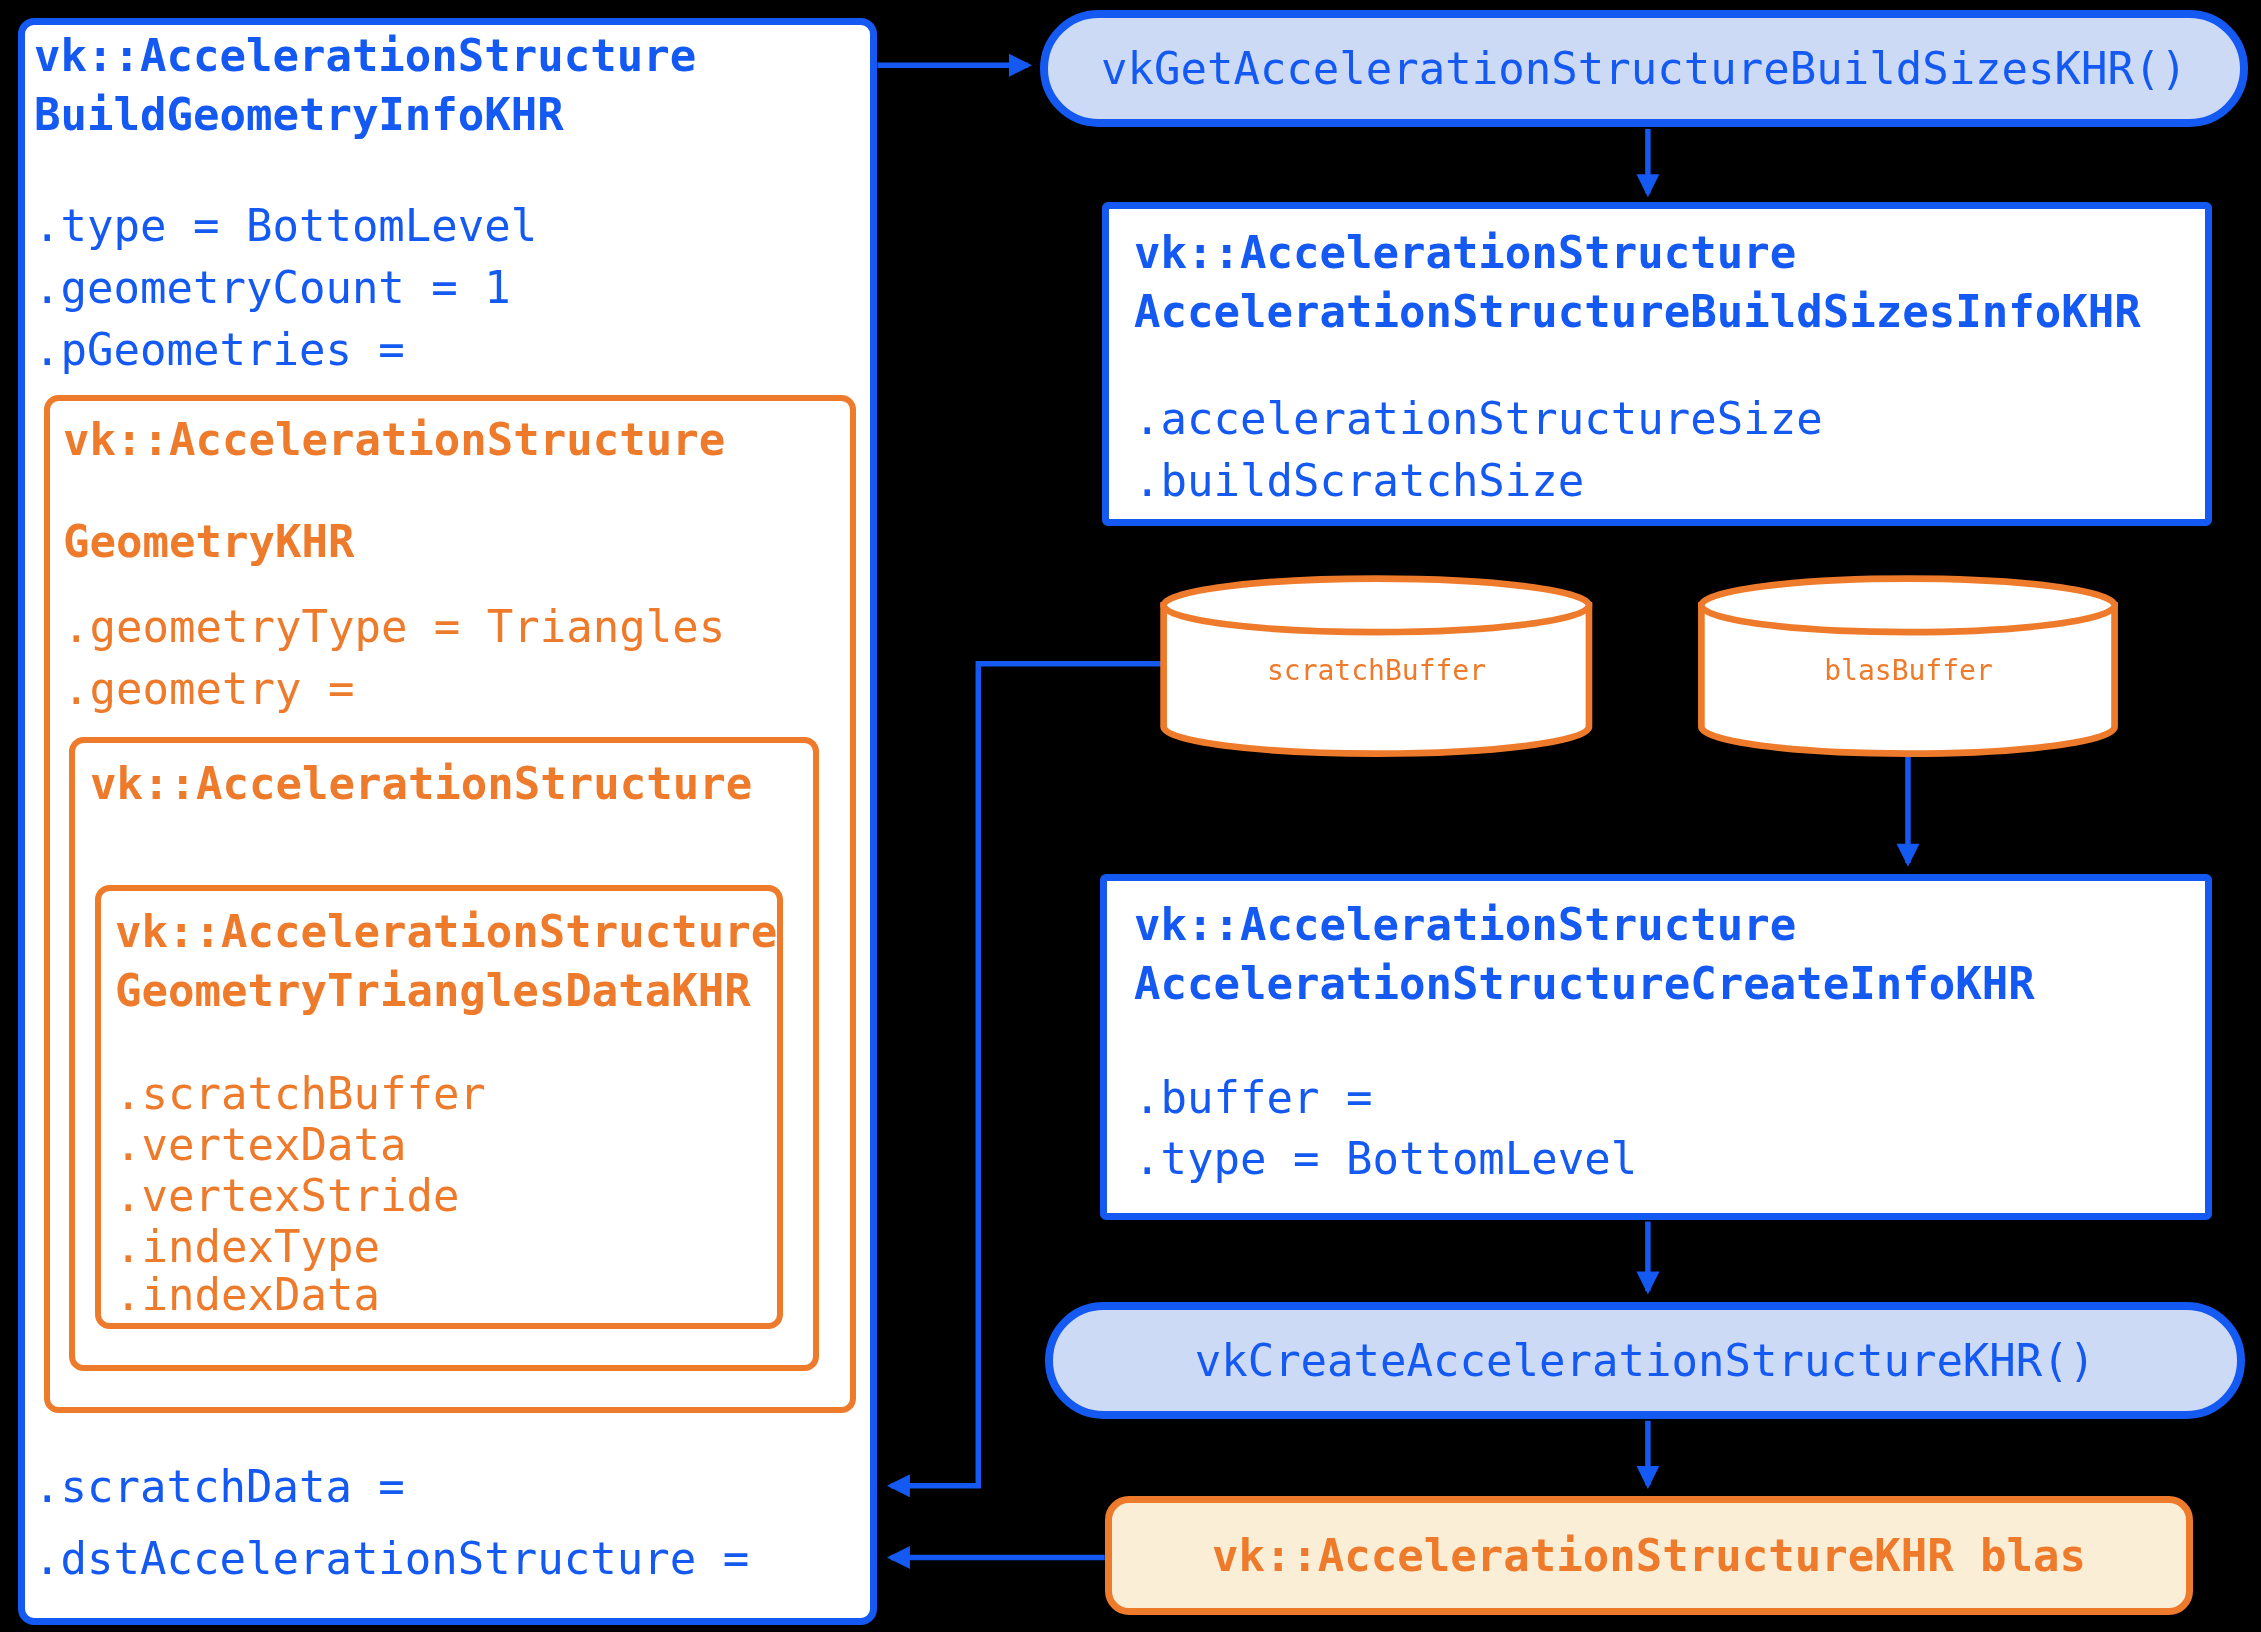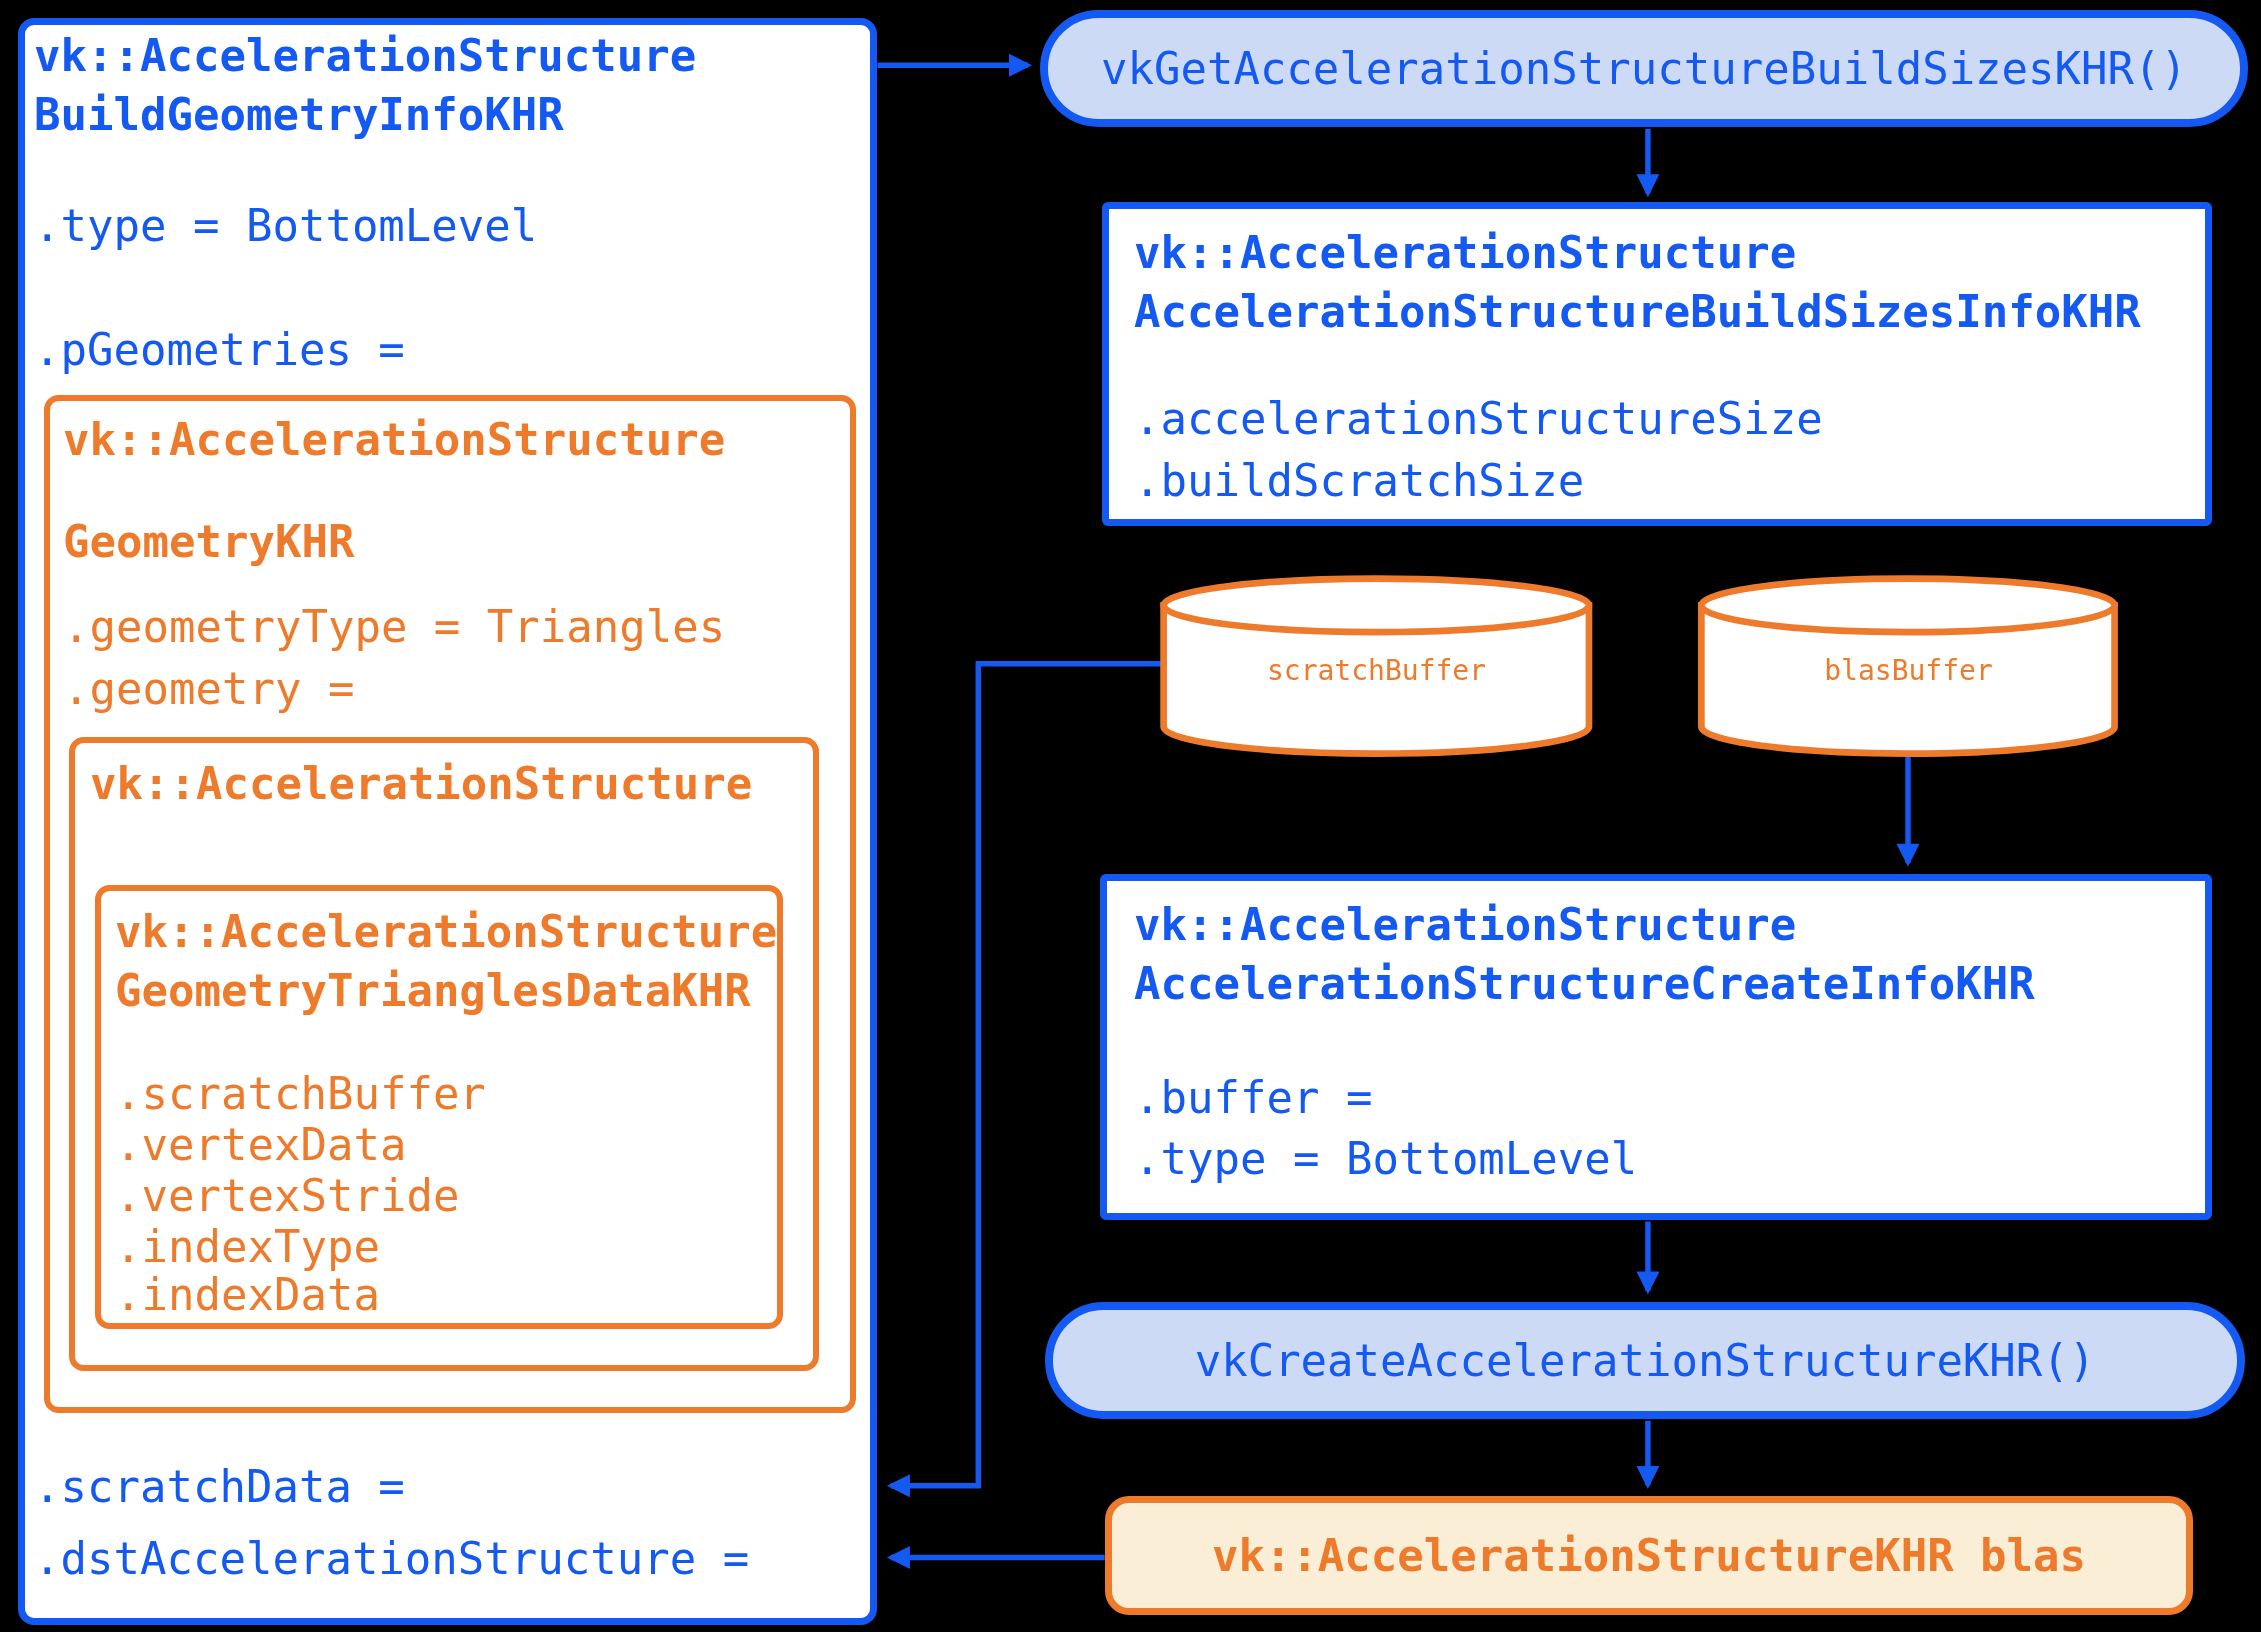--- a/index.html
+++ b/index.html
@@ -76,20 +76,21 @@
       <path class="cyl-shape" d="M2800,996 L2800,1196 A340,44 0 0 0 3480,1196 L3480,996 Z"></path>
       <ellipse class="cyl-shape" cx="3140" cy="996" rx="340" ry="44"></ellipse>
     </g>
   </svg>
 
   <div class="box blue-border" style="left:18px;top:18px;width:859px;height:1607px;"></div>
 
   <div class="t b" style="left:34px;top:32px;">vk::AccelerationStructure</div>
   <div class="t b" style="left:34px;top:91px;">BuildGeometryInfoKHR</div>
   <div class="t" style="left:34px;top:202px;">.type = BottomLevel</div>
+  <div class="t" style="left:34px;top:264px;">.geometryCount = 1</div>
   <div class="t" style="left:34px;top:326px;">.pGeometries =</div>
 
   <div class="box orange-border" style="left:44px;top:395px;width:812px;height:1018px;"></div>
   <div class="o b" style="left:63px;top:416px;">vk::AccelerationStructure</div>
   <div class="o b" style="left:63px;top:475px;margin-top:43px;">GeometryKHR</div>
   <div class="o" style="left:63px;top:603px;">.geometryType = Triangles</div>
   <div class="o" style="left:63px;top:665px;">.geometry =</div>
 
   <div class="box orange-border" style="left:69px;top:737px;width:750px;height:634px;"></div>
   <div class="o b" style="left:90px;top:760px;">vk::AccelerationStructure</div>

